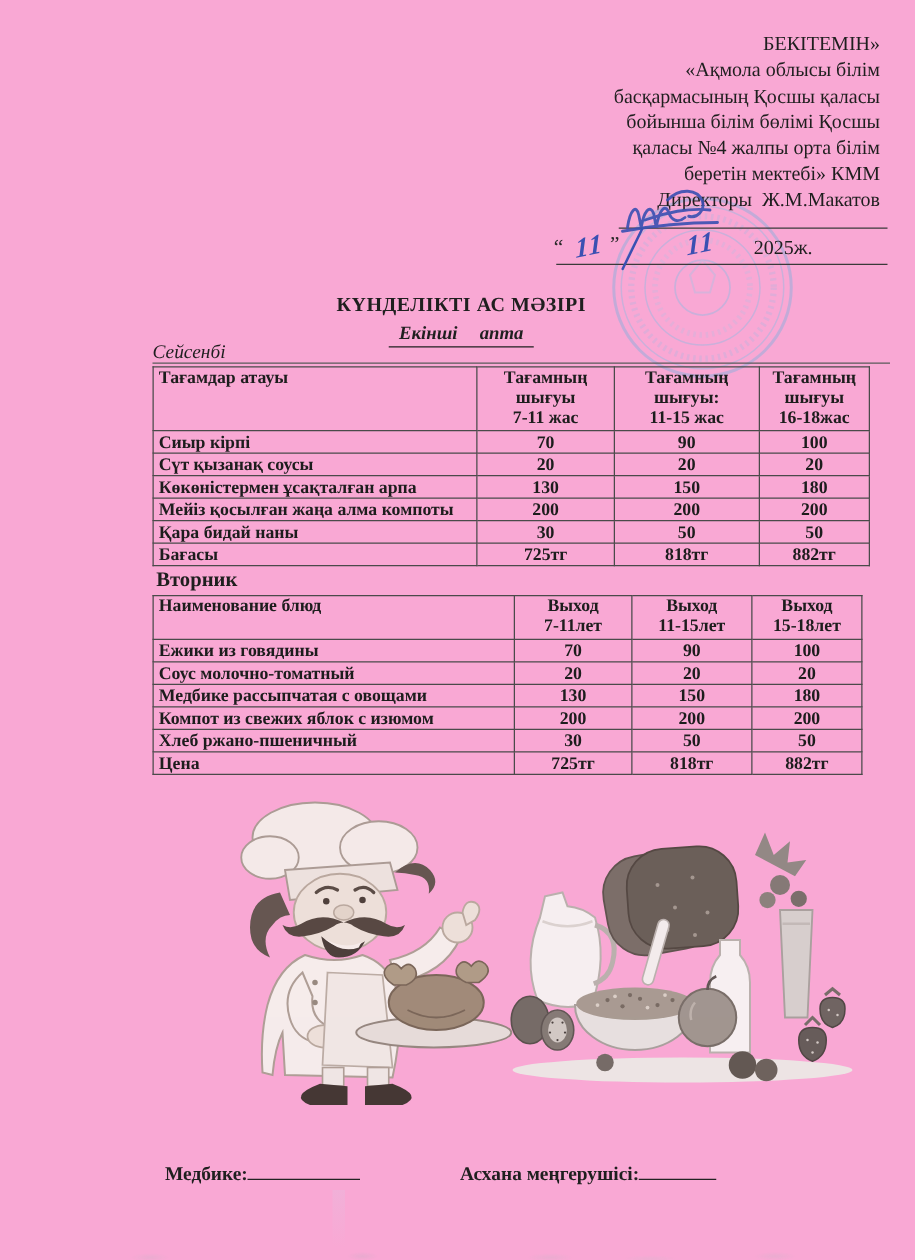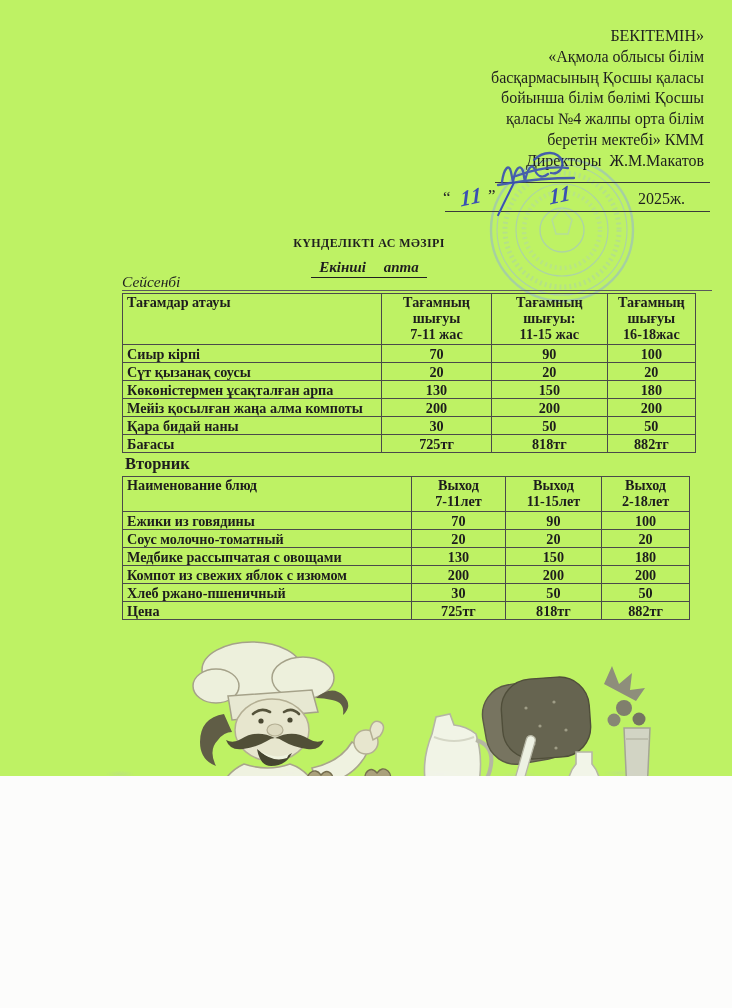--- a/index.html
+++ b/index.html
@@ -1,37 +1,37 @@
 <!DOCTYPE html>
 <html><head>
 <meta charset="utf-8">
 <style>
   html,body{margin:0;padding:0;}
   body{background:#fcfcfb;font-family:"Liberation Serif","DejaVu Serif",serif;color:#1f1f1f;}
-  .page{position:relative;width:732px;height:776px;background:#bef264;overflow:hidden;}
+  .page{position:relative;width:732px;height:1008px;background:#f9a8d4;overflow:hidden;}
 
   
   .approval{position:absolute;top:26px;right:28px;width:380px;text-align:right;font-size:16px;line-height:20.8px;z-index:3;}
   .approval-line{white-space:pre;}
   .sig-line{position:absolute;left:495px;top:182px;width:215px;border-top:1.4px solid #3a3a3a;z-index:2;}
   .date-underline{position:absolute;left:445px;top:211px;width:265px;border-top:1.4px solid #3a3a3a;z-index:2;}
   .q{position:absolute;font-size:17px;color:#2a2a2a;z-index:3;}
   .q-open{left:443px;top:188px;}
   .q-close{left:488px;top:186px;}
   .hand{position:absolute;color:#3a50b2;font-size:22px;font-style:italic;font-weight:bold;transform:rotate(-12deg) skewX(-10deg);z-index:4;letter-spacing:1px;}
   .hand-day{left:460px;top:184px;}
   .hand-month{left:549px;top:182px;}
   .hand-slash{position:absolute;left:505px;top:180px;width:2px;height:38px;background:#3a50b2;transform:rotate(26deg);z-index:4;border-radius:2px;}
-  .year{position:absolute;left:638px;top:190px;font-size:16px;z-index:3;}
+  .year{position:absolute;left:603px;top:190px;font-size:16px;z-index:3;}
 
   .signature-svg{position:absolute;left:490px;top:142px;z-index:4;}
   .stamp-svg{position:absolute;left:480px;top:150px;z-index:1;opacity:0.5;}
 
   
-  .title{position:absolute;left:122px;top:236px;width:494px;text-align:center;font-weight:bold;font-size:12px;letter-spacing:0.4px;z-index:3;}
+  .title{position:absolute;left:122px;top:236px;width:494px;text-align:center;font-weight:bold;font-size:16px;letter-spacing:0.4px;z-index:3;}
   .subtitle-wrap{position:absolute;left:122px;top:258px;width:494px;text-align:center;z-index:3;}
   .subtitle{display:inline-block;font-weight:bold;font-style:italic;font-size:15px;border-bottom:1.7px solid #1f1f1f;padding:0 8px 1px 8px;word-spacing:14px;}
 
   
   .day-kk{position:absolute;left:122px;top:273px;font-weight:normal;font-style:italic;font-size:15.5px;z-index:3;}
   .day-rule{position:absolute;left:122px;top:290px;width:590px;border-top:1.2px solid #5a5a5a;z-index:2;}
   .day-ru{position:absolute;left:125px;top:454px;font-weight:bold;font-size:16.5px;z-index:3;}
 
   
   .menu-table{position:absolute;border-collapse:collapse;table-layout:fixed;font-weight:bold;font-size:14.2px;color:#1d1d1d;z-index:3;background:transparent;}
@@ -202,21 +202,21 @@
         <th class="th-num">
           <span class="hdr-line">Выход</span>
           <span class="hdr-line">7-11лет</span>
         </th>
         <th class="th-num">
           <span class="hdr-line">Выход</span>
           <span class="hdr-line">11-15лет</span>
         </th>
         <th class="th-num">
           <span class="hdr-line">Выход</span>
-          <span class="hdr-line">2-18лет</span>
+          <span class="hdr-line">15-18лет</span>
         </th>
       </tr>
     </thead>
     <tbody>
       <tr>
         <td class="td-name">Ежики из говядины</td>
         <td class="td-num">70</td>
         <td class="td-num">90</td>
         <td class="td-num">100</td>
       </tr>

